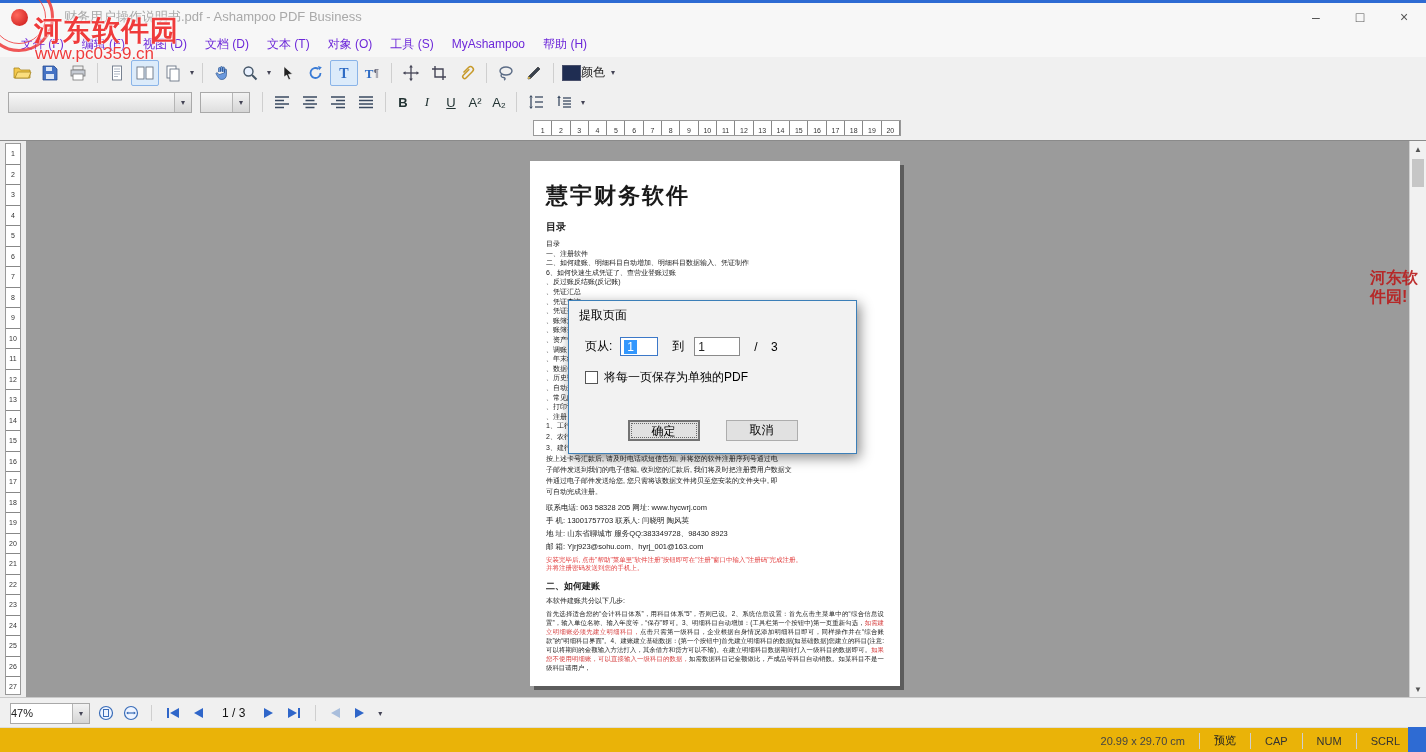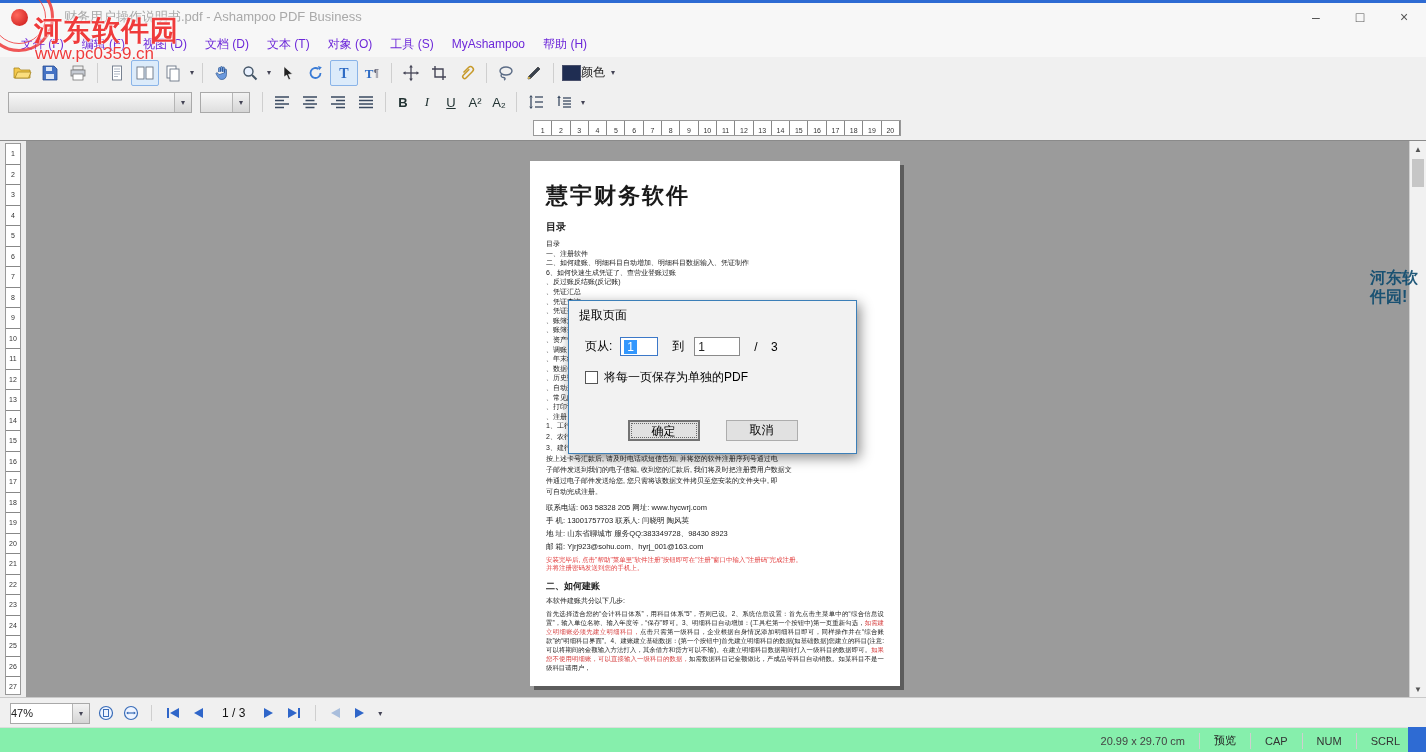--- a/index.html
+++ b/index.html
@@ -86,41 +86,41 @@
   .dlg-row .to{margin-left:14px;}
   .dlg-row .total{margin-left:14px;white-space:pre;}
   .dlg-check{position:absolute;top:68px;left:16px;display:flex;align-items:center;gap:6px;}
   .cb{width:13px;height:13px;background:#fff;border:1px solid #555;box-sizing:border-box;}
   .dlg-buttons{position:absolute;bottom:12px;left:0;right:0;display:flex;justify-content:center;gap:26px;}
   .btn{width:72px;height:21px;font-size:12px;background:#e1e1e1;border:1px solid #adadad;font-family:inherit;color:#000;}
   .btn.default{border:2px solid #737373;outline:1px dotted #6a6a6a;outline-offset:-4px;}
 
   
   .status1{top:697px;height:30px;background:#f0f0f0;border-top:1px solid #c9c9c9;display:flex;align-items:center;padding-left:10px;gap:7px;}
-  .status2{top:727px;height:25px;background:#86efac;border-top:1px solid #ddd;display:flex;align-items:center;justify-content:flex-end;padding-right:26px;gap:10px;font-size:11px;color:#444;}
+  .status2{top:727px;height:25px;background:#eab308;border-top:1px solid #ddd;display:flex;align-items:center;justify-content:flex-end;padding-right:26px;gap:10px;font-size:11px;color:#444;}
   .st-sep{width:1px;height:16px;background:#cfcfcf;margin:0 4px;}
   .zoom-combo{width:78px;}
   .zoom-combo .cfield{font-size:11px;background:#fff;height:100%;display:flex;align-items:center;}
   .circle-btn{width:18px;height:18px;display:flex;align-items:center;justify-content:center;}
   .tri-r{width:0;height:0;border-left:9px solid #2f66c9;border-top:5px solid transparent;border-bottom:5px solid transparent;}
   .tri-l{width:0;height:0;border-right:9px solid #2f66c9;border-top:5px solid transparent;border-bottom:5px solid transparent;}
   .tri-l.dis{border-right-color:#a9bedc;}
   .bar{width:2px;height:10px;background:#2f66c9;}
   .navbtn{display:flex;align-items:center;gap:1px;padding:0 4px;}
   .pgind{font-size:12px;color:#111;margin:0 8px;}
   .flag{font-size:11px;color:#333;}
 
   
   .wm{position:absolute;z-index:100;pointer-events:none;}
   .wm-stamp{left:-16px;top:-18px;width:64px;height:64px;border:3px solid #ef3b3b;border-radius:50%;opacity:.85;}
   .wm-stamp::after{content:"";position:absolute;inset:5px;border:1.5px solid #ef3b3b;border-radius:50%;}
   .wm-site{left:34px;top:12px;font-size:28px;font-weight:bold;color:#ef3b3b;letter-spacing:1px;
            text-shadow:0 0 2px #fff,0 0 2px #fff;}
   .wm-url{left:35px;top:44px;font-size:17px;font-weight:normal;color:#ef3b3b;text-shadow:0 0 2px #fff;}
-  .wm-side{right:0;top:268px;width:56px;font-size:16px;font-weight:bold;color:#0c4a6e;line-height:19px;word-break:break-all;opacity:.9;margin-left:36px;}
+  .wm-side{right:0;top:268px;width:56px;font-size:16px;font-weight:bold;color:#b91c1c;line-height:19px;word-break:break-all;opacity:.9;margin-left:36px;}
 
   svg{display:block;}
 </style>
 </head>
 <body>
 
 <div class="app">
   <div class="top-line"></div>
 
   <div class="row titlebar">

